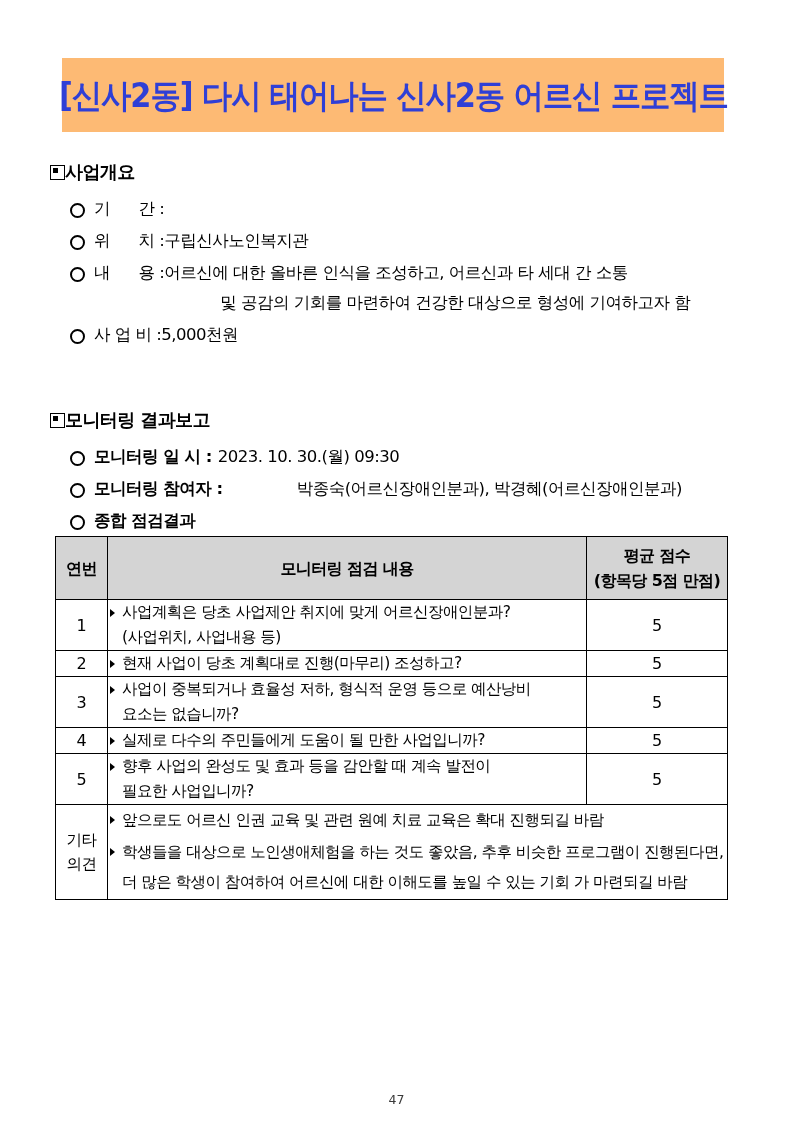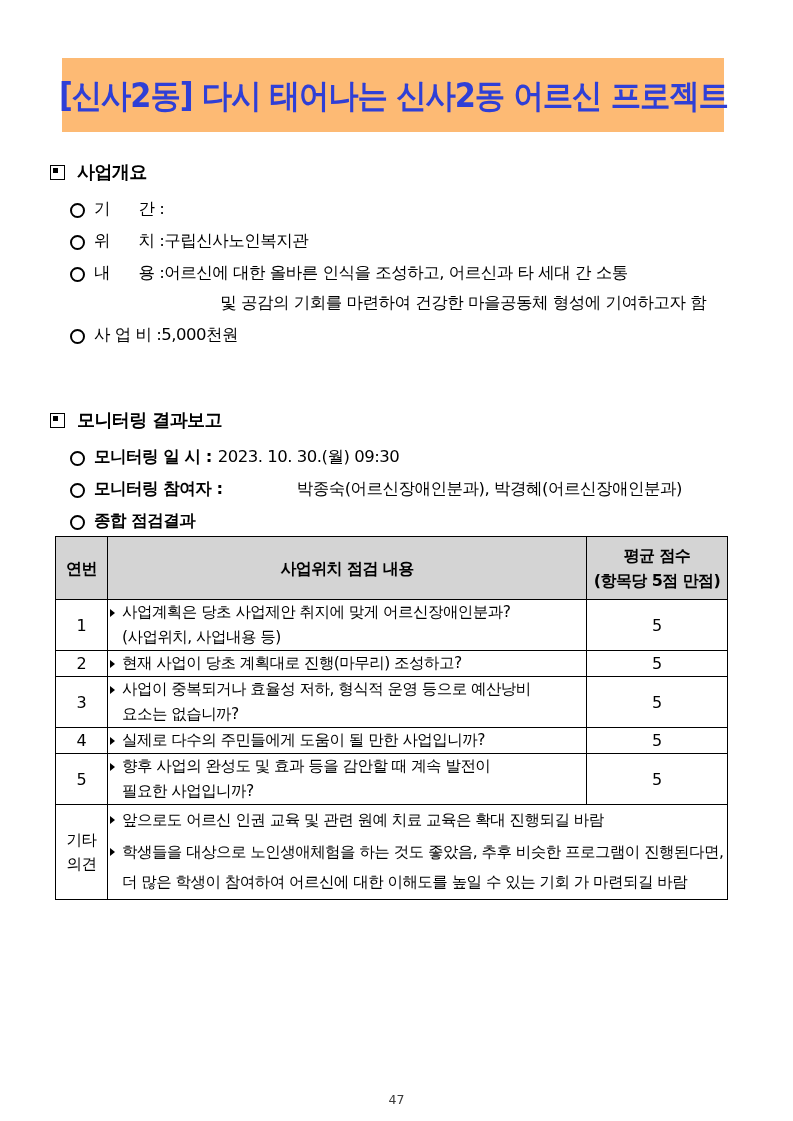--- a/index.html
+++ b/index.html
@@ -47,21 +47,21 @@
 
   
   .section {
     position: absolute;
     left: 50px;
     width: 700px;
   }
   .sec-head {
     display: flex;
     align-items: center;
-    gap: 12px;
+    gap: 0;
     font-size: 18px;
     font-weight: bold;
     letter-spacing: -0.6px;
   }
   .sq-icon {
     display: inline-block;
     width: 13px;
     height: 13px;
     border: 1.6px solid #000;
     position: relative;
@@ -219,21 +219,21 @@
         <span class="circ"></span>
         <span class="lbl">위      치 :</span>
         <span class="val">구립신사노인복지관</span>
       </div>
 
       <div class="bitem">
         <span class="circ"></span>
         <span class="lbl">내      용 :</span>
         <span class="val">
           <span class="cont">어르신에 대한 올바른 인식을 조성하고, 어르신과 타 세대 간 소통</span>
-          <span class="indent-cont">및 공감의 기회를 마련하여 건강한 마을공동체 형성에 기여하고자 함</span>
+          <span class="indent-cont">및 공감의 기회를 마련하여 건강한 대상으로 형성에 기여하고자 함</span>
         </span>
       </div>
 
       <div class="bitem">
         <span class="circ"></span>
         <span class="lbl">사 업 비 :</span>
         <span class="val">5,000천원</span>
       </div>
 
     </div>
@@ -270,21 +270,21 @@
   <div class="tbl-wrap">
     <table class="mon">
       <colgroup>
         <col class="col-no">
         <col>
         <col class="col-score">
       </colgroup>
       <thead>
         <tr>
           <th>연번</th>
-          <th>사업위치 점검 내용</th>
+          <th>모니터링 점검 내용</th>
           <th>
             <div>평균 점수</div>
             <div>(항목당 5점 만점)</div>
           </th>
         </tr>
       </thead>
       <tbody>
 
         <tr>
           <td class="c-no">1</td>

